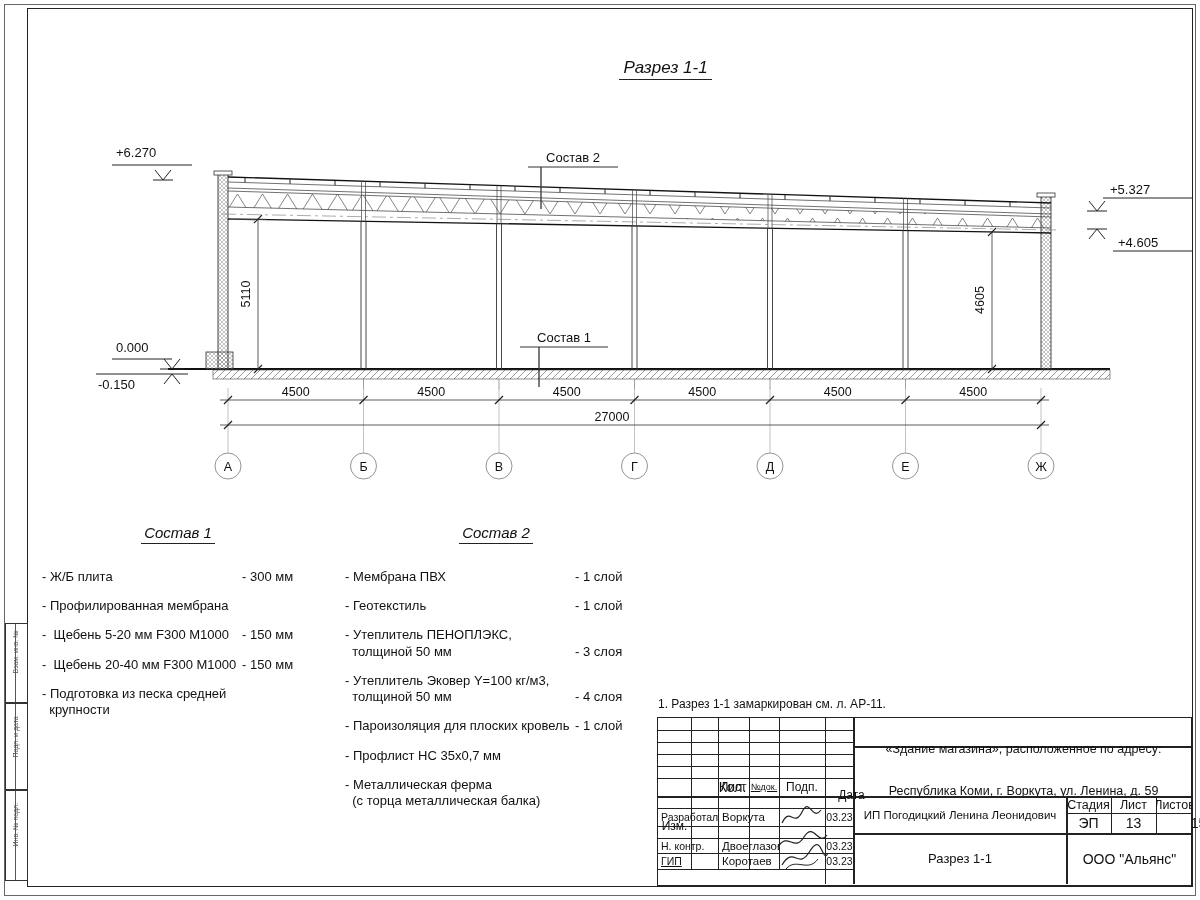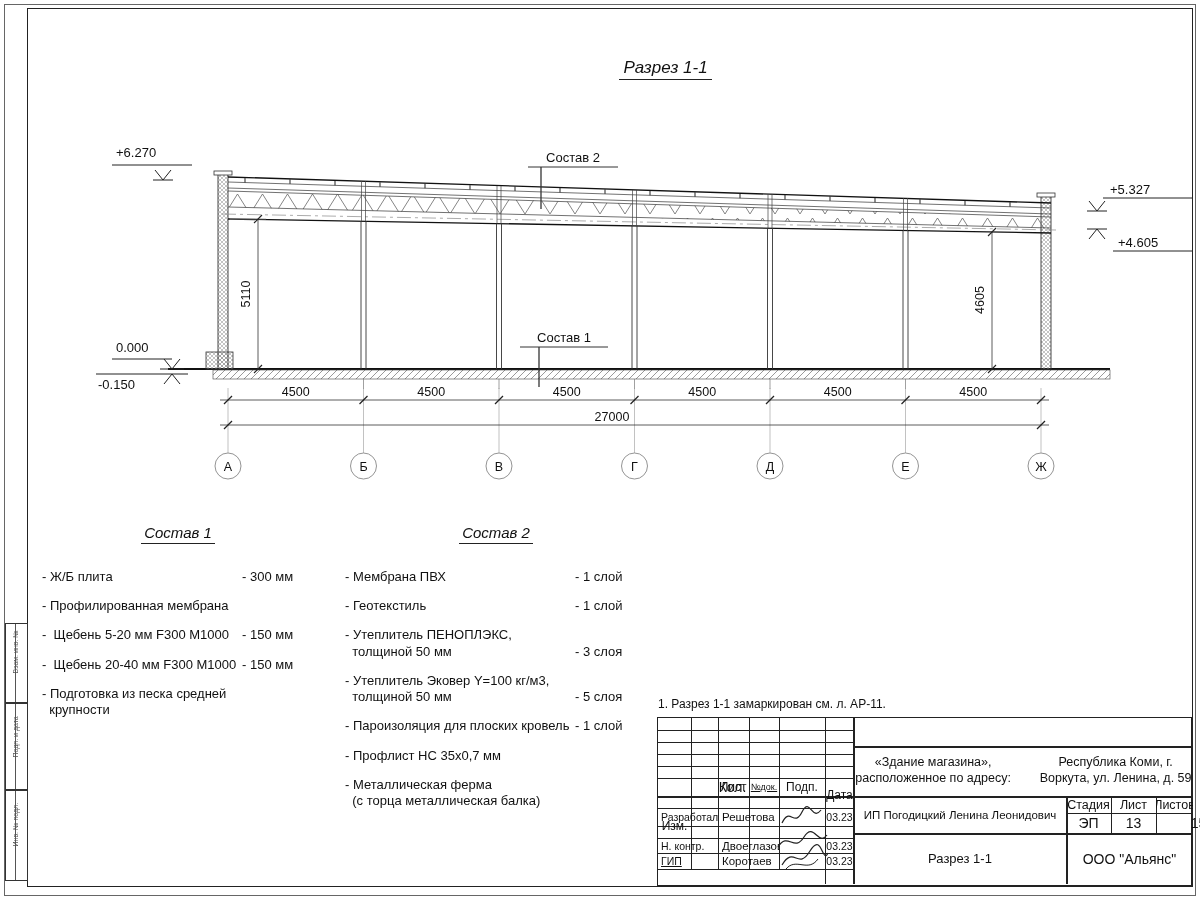--- a/index.html
+++ b/index.html
@@ -276,21 +276,21 @@
       <div class="comp-value">- 1 слой</div>
     </div>
     <div class="comp-row">
       <div class="comp-label">- Утеплитель ПЕНОПЛЭКС,
   толщиной 50 мм</div>
       <div class="comp-value">- 3 слоя</div>
     </div>
     <div class="comp-row">
       <div class="comp-label">- Утеплитель Эковер Y=100 кг/м3,
   толщиной 50 мм</div>
-      <div class="comp-value">- 5 слоя</div>
+      <div class="comp-value">- 4 слоя</div>
     </div>
     <div class="comp-row">
       <div class="comp-label">- Пароизоляция для плоских кровель</div>
       <div class="comp-value">- 1 слой</div>
     </div>
     <div class="comp-row">
       <div class="comp-label">- Профлист НС 35х0,7 мм</div>
       <div class="comp-value"></div>
     </div>
     <div class="comp-row">
@@ -330,44 +330,44 @@
     <div class="tb-line" style="left:196px;top:28px;width:339px;height:1.5px;"></div>
     <div class="tb-line" style="left:196px;top:78px;width:339px;height:1.5px;"></div>
     <div class="tb-line" style="left:408px;top:95px;width:127px;height:1px;"></div>
     <div class="tb-line" style="left:196px;top:115px;width:339px;height:1.5px;"></div>
 
     <div class="tb-cell" style="left:0;top:60px;width:33px;height:18px;font-size:12px;margin-top:39px;">Изм.</div>
     <div class="tb-cell" style="left:33px;top:60px;width:27px;height:18px;font-size:14px;margin-left:28px;">Кол.</div>
     <div class="tb-cell" style="left:60px;top:60px;width:31px;height:18px;font-size:12px;">Лист</div>
     <div class="tb-cell" style="left:91px;top:60px;width:30px;height:18px;font-size:9px;text-decoration:underline;">№док.</div>
     <div class="tb-cell" style="left:121px;top:60px;width:46px;height:18px;font-size:12px;text-align:right;">Подп.</div>
-    <div class="tb-cell" style="left:167px;top:60px;width:29px;height:34px;font-size:12px;">Дата</div>
+    <div class="tb-cell" style="left:167px;top:60px;width:29px;height:34px;font-size:12px;padding-left:12px;">Дата</div>
 
     <div class="tb-cell tb-left" style="left:0;top:90px;width:60px;height:18px;font-size:10.5px;">Разработал</div>
-    <div class="tb-cell tb-left" style="left:61px;top:90px;width:60px;height:18px;font-size:11.5px;">Решетова</div>
+    <div class="tb-cell tb-left" style="left:61px;top:90px;width:60px;height:18px;font-size:11.5px;">Воркута</div>
     <div class="tb-cell" style="left:167px;top:90px;width:29px;height:18px;font-size:10.5px;">03.23</div>
 
     <div class="tb-cell tb-left" style="left:0;top:120px;width:60px;height:15px;font-size:10.5px;">Н. контр.</div>
     <div class="tb-cell tb-left" style="left:61px;top:120px;width:60px;height:15px;font-size:11.5px;">Двоеглазов</div>
     <div class="tb-cell" style="left:167px;top:120px;width:29px;height:15px;font-size:10.5px;">03.23</div>
 
     <div class="tb-cell tb-left" style="left:0;top:135px;width:60px;height:16px;font-size:10.5px;text-decoration:underline;">ГИП</div>
     <div class="tb-cell tb-left" style="left:61px;top:135px;width:60px;height:16px;font-size:11.5px;">Коротаев</div>
     <div class="tb-cell" style="left:167px;top:135px;width:29px;height:16px;font-size:10.5px;">03.23</div>
 
     <svg class="abs" style="left:120px;top:86px;" width="46" height="24">
       <path d="M4,19 C12,2 16,24 24,8 S34,18 43,6" stroke="#222" stroke-width="1.2" fill="none"></path>
     </svg>
     <svg class="abs" style="left:116px;top:113px;" width="56" height="42">
       <path d="M4,16 C14,0 20,22 30,6 S44,16 53,4" stroke="#222" stroke-width="1.2" fill="none"></path>
       <path d="M8,34 C20,14 24,40 36,20 S48,34 54,22" stroke="#222" stroke-width="1.2" fill="none"></path>
       <path d="M12,38 C22,26 34,42 44,28" stroke="#222" stroke-width="1" fill="none"></path>
     </svg>
 
-    <div class="tb-cell" style="left:196px;top:28px;width:339px;height:50px;font-size:12.5px;flex-direction:row;line-height:1.25;gap:26px;">
+    <div class="tb-cell" style="left:196px;top:28px;width:339px;height:50px;font-size:12.5px;flex-direction:column;line-height:1.25;gap:26px;">
       <div>«Здание магазина», расположенное по адресу:</div>
       <div>Республика Коми, г. Воркута, ул. Ленина, д. 59</div>
     </div>
     <div class="tb-cell" style="left:196px;top:78px;width:212px;height:37px;font-size:11.5px;white-space:nowrap;">ИП Погодицкий Ленина Леонидович</div>
     <div class="tb-cell" style="left:408px;top:78px;width:45px;height:17px;font-size:12.5px;">Стадия</div>
     <div class="tb-cell" style="left:453px;top:78px;width:45px;height:17px;font-size:12.5px;">Лист</div>
     <div class="tb-cell" style="left:498px;top:78px;width:37px;height:17px;font-size:12.5px;">Листов</div>
     <div class="tb-cell" style="left:408px;top:95px;width:45px;height:20px;font-size:14px;">ЭП</div>
     <div class="tb-cell" style="left:453px;top:95px;width:45px;height:20px;font-size:14px;">13</div>
     <div class="tb-cell" style="left:498px;top:95px;width:37px;height:20px;font-size:14px;margin-left:24px;">15</div>

